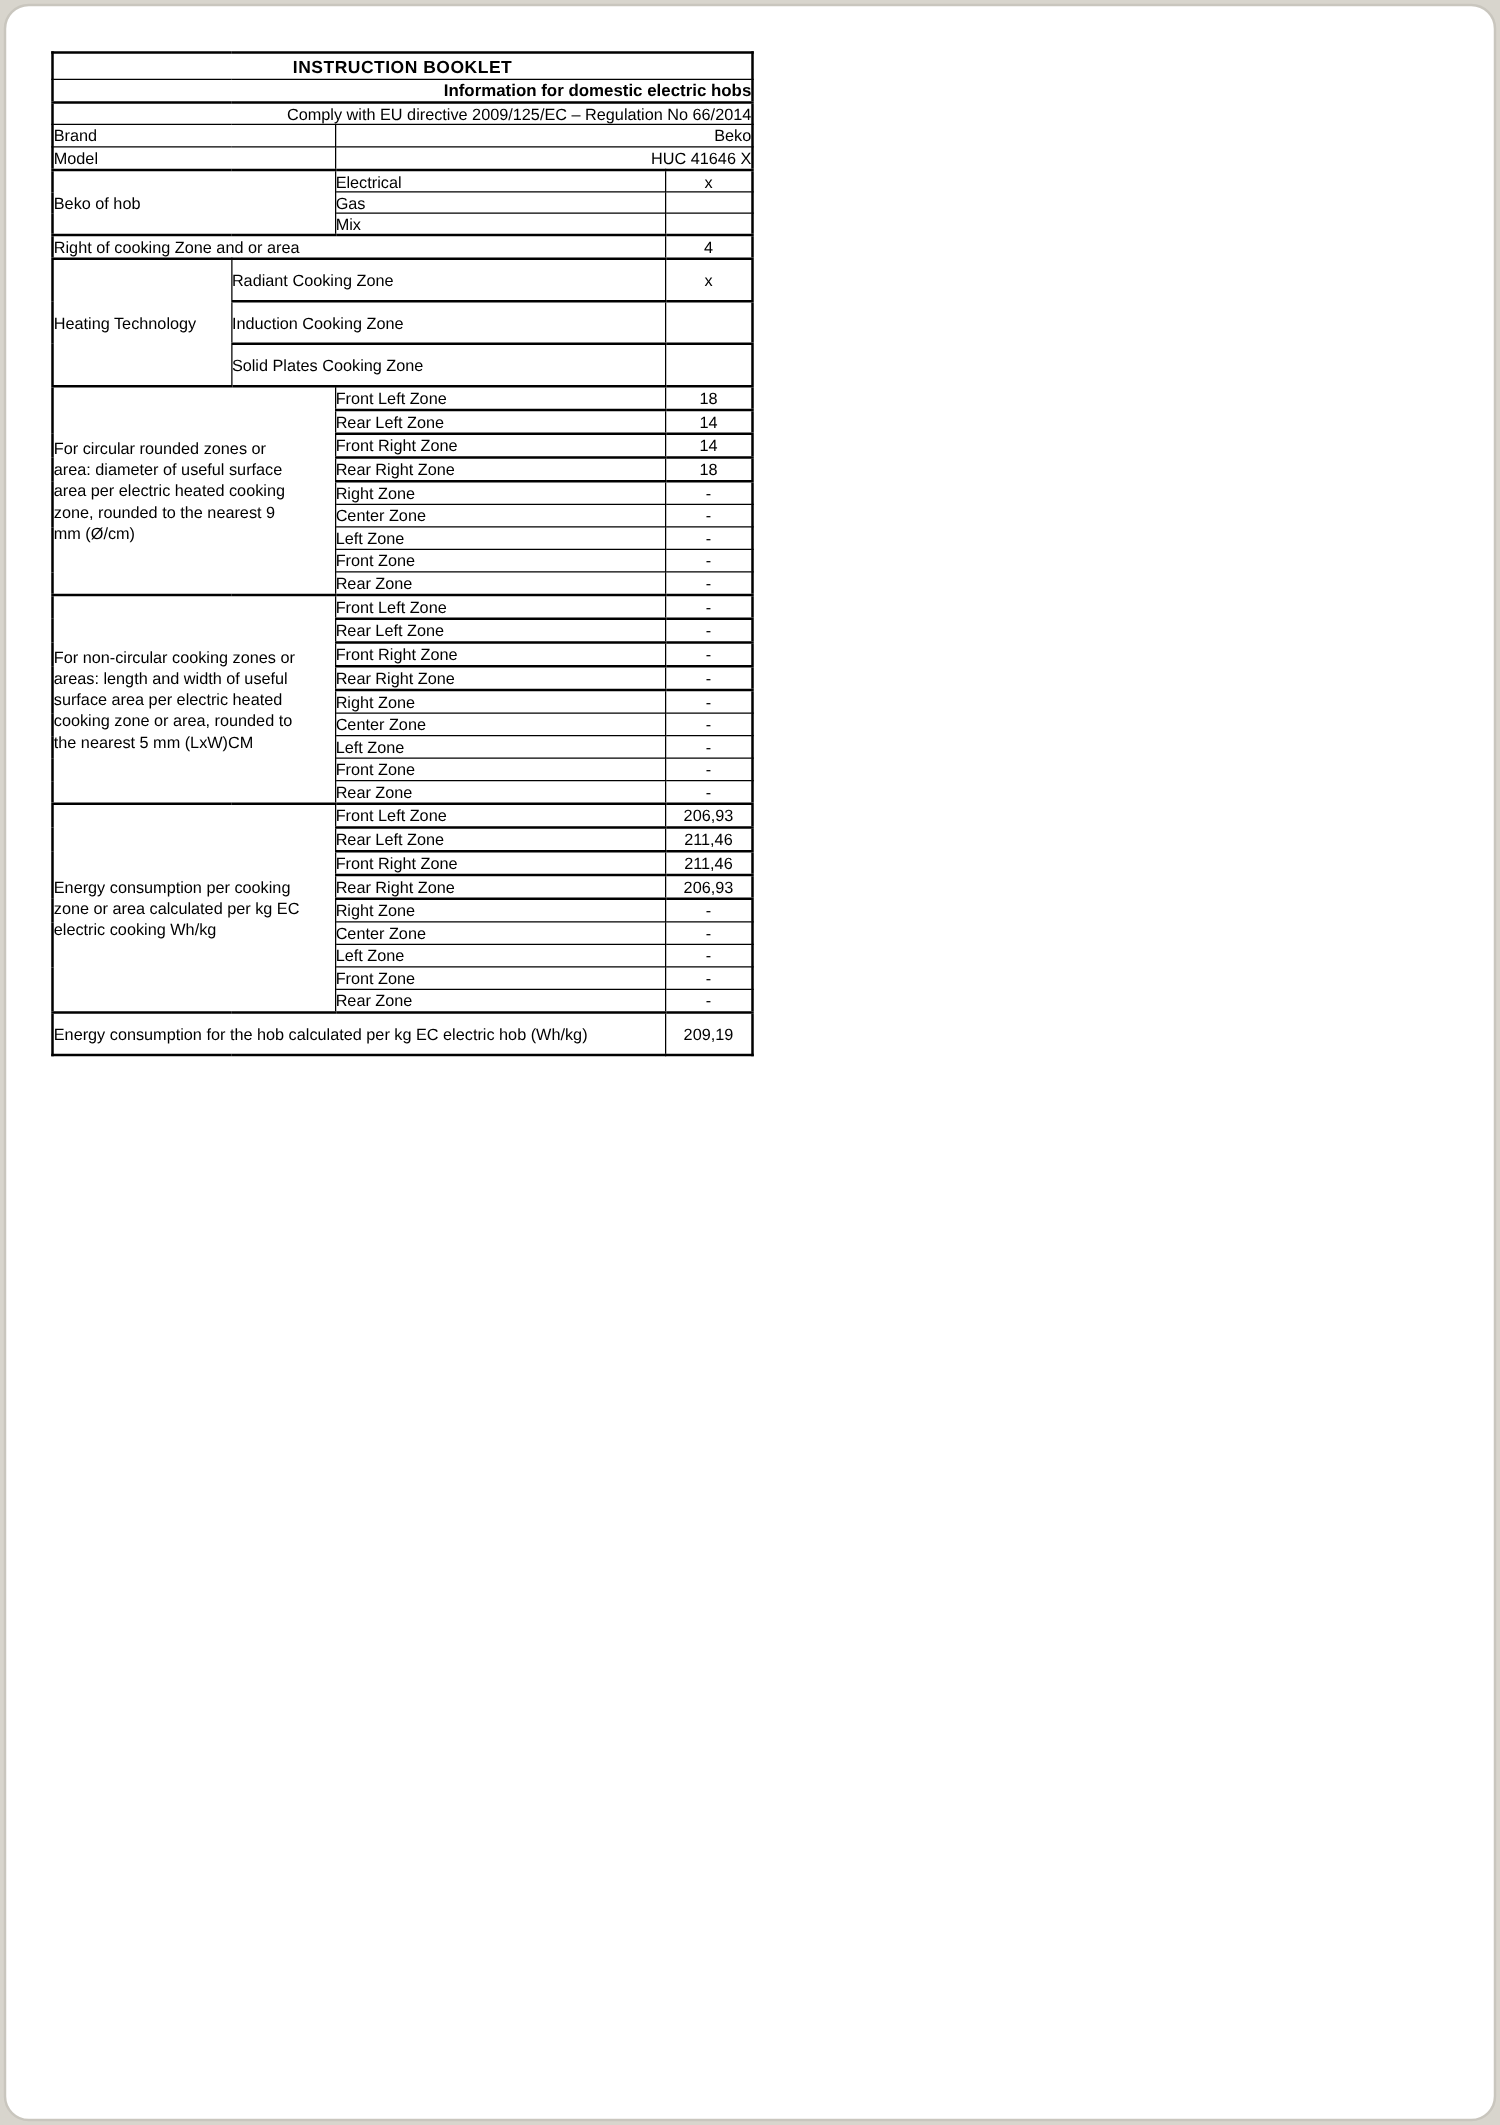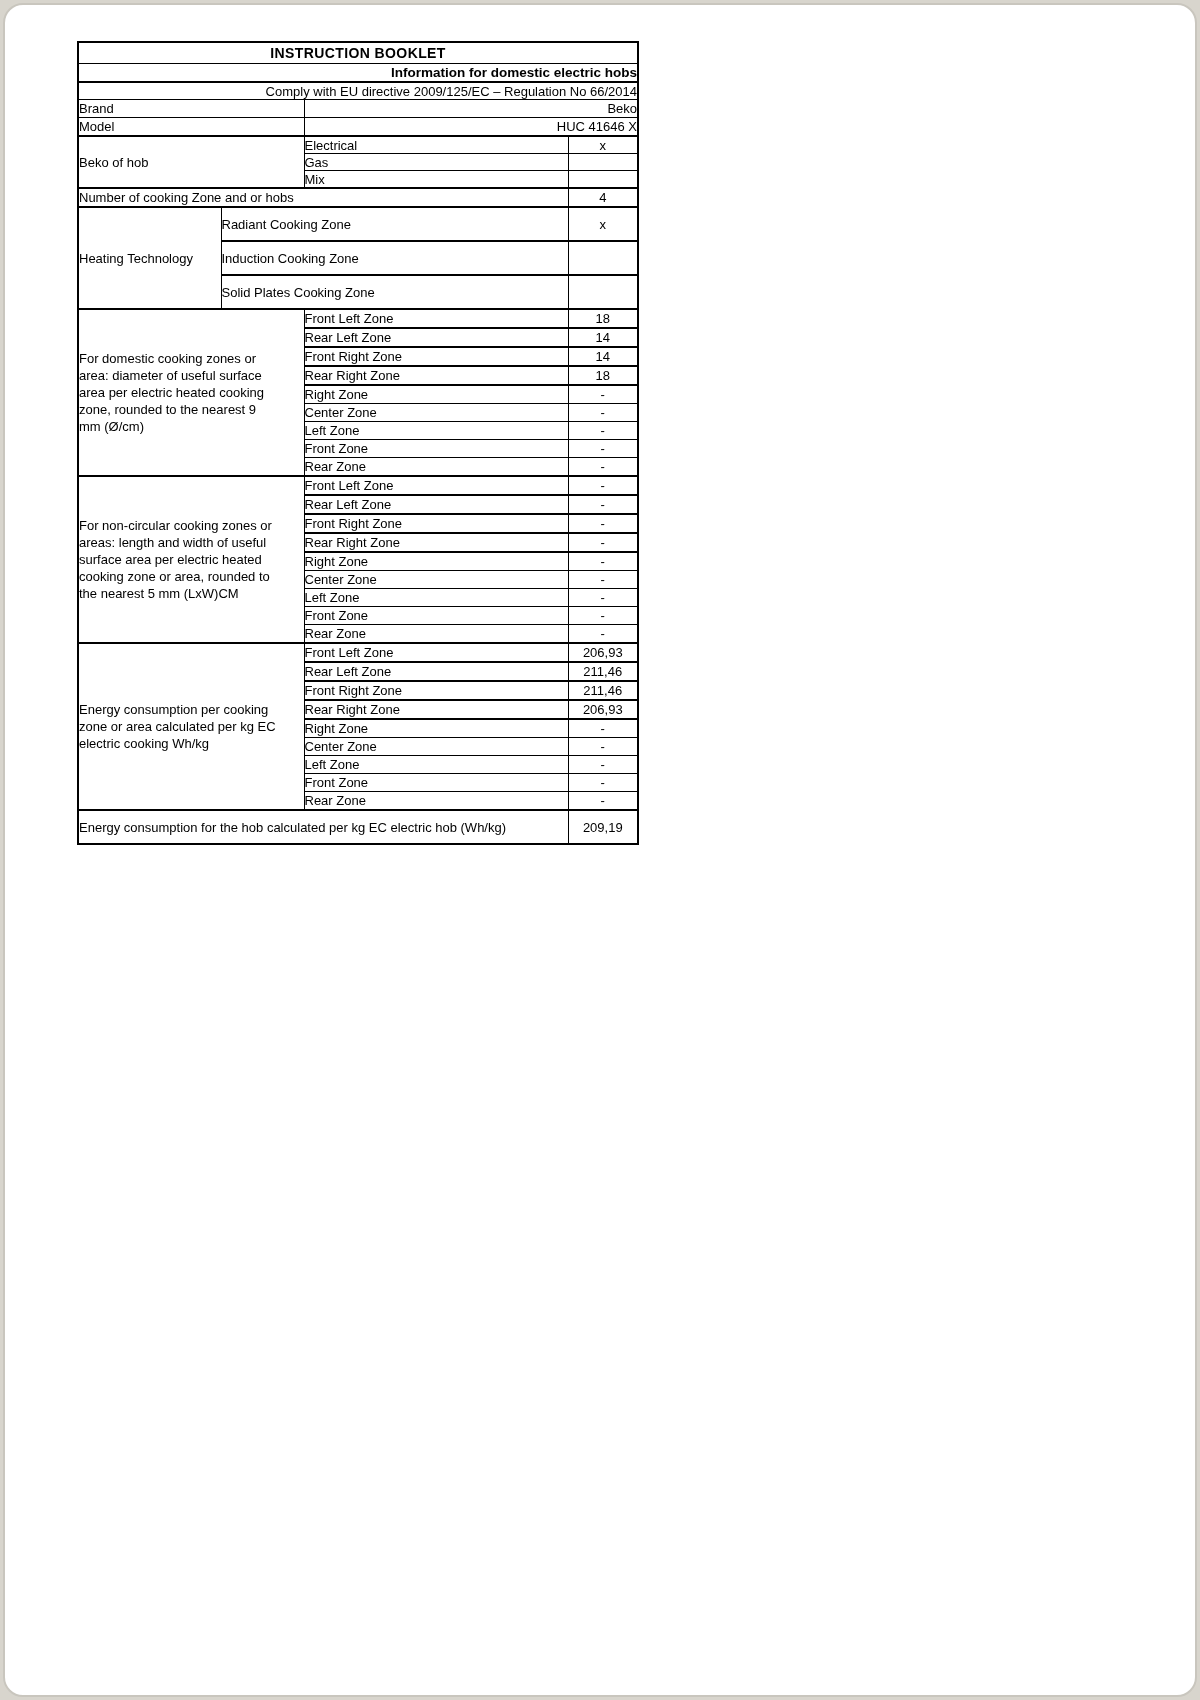--- a/index.html
+++ b/index.html
@@ -10,21 +10,20 @@
     color: #000;
     position: relative;
   }
   .page {
     position: absolute;
     top: 3px; left: 3px; right: 3px; bottom: 3px;
     background: #ffffff;
     border: 2px solid #c9c6be;
     border-radius: 20px;
     overflow: hidden;
-    padding-left: 36px;
   }
   .content { margin: 36px 0 0 36px; width: 560px; }
 
   table.spec {
     border-collapse: collapse;
     table-layout: fixed;
     width: 560px;
     border: 2px solid #000;
     background: #fff;
     font-size: 13px;
@@ -111,41 +110,41 @@
       <tr class="r16">
         <td class="label-cell">Gas</td>
         <td class="val-cell"></td>
       </tr>
       <tr class="r16">
         <td class="label-cell bb2">Mix</td>
         <td class="val-cell bb2"></td>
       </tr>
 
       <tr class="r17">
-        <td colspan="3" class="label-cell bb2">Number of cooking Zone and or hobs</td>
+        <td colspan="3" class="label-cell bb2">Right of cooking Zone and or area</td>
         <td class="val-cell bb2">4</td>
       </tr>
 
       <tr class="r32">
         <td rowspan="3" class="label-cell bb2">Heating Technology</td>
         <td colspan="2" class="label-cell bb2">Radiant Cooking Zone</td>
         <td class="val-cell bb2">x</td>
       </tr>
       <tr class="r32">
         <td colspan="2" class="label-cell bb2">Induction Cooking Zone</td>
         <td class="val-cell bb2"></td>
       </tr>
       <tr class="r32">
         <td colspan="2" class="label-cell bb2">Solid Plates Cooking Zone</td>
         <td class="val-cell bb2"></td>
       </tr>
 
       <tr class="r17">
         <td colspan="2" rowspan="9" class="desc-cell bb2">
-          <div>For domestic cooking zones or</div>
+          <div>For circular rounded zones or</div>
           <div>area: diameter of useful surface</div>
           <div>area per electric heated cooking</div>
           <div>zone, rounded to the nearest 9</div>
           <div>mm (Ø/cm)</div>
         </td>
         <td class="label-cell bb2">Front Left Zone</td>
         <td class="val-cell bb2">18</td>
       </tr>
       <tr class="r17">
         <td class="label-cell bb2">Rear Left Zone</td>

